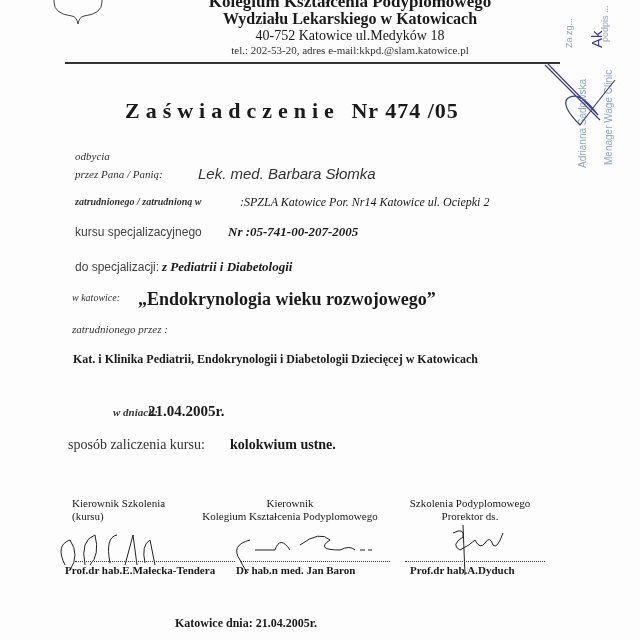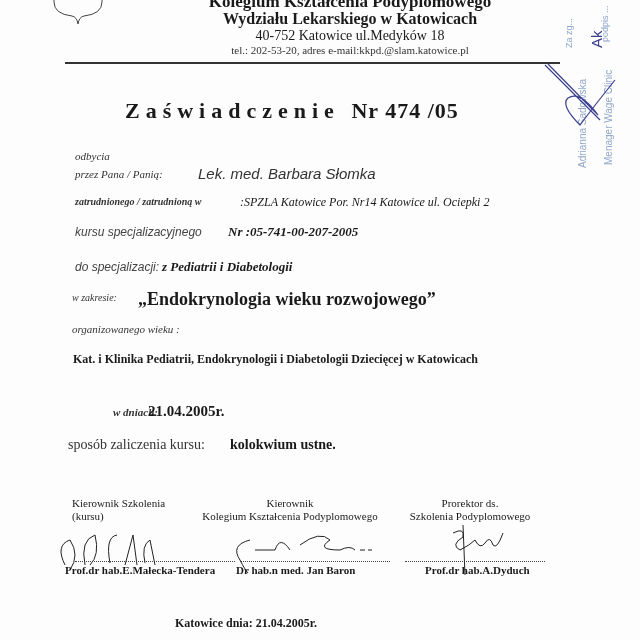--- a/index.html
+++ b/index.html
@@ -8,21 +8,21 @@
   .logo { left:52px; top:-22px; width:52px; height:46px; }
   .hdr { left:0; width:640px; text-align:center; }
   .h1 { top:-8px; font-size:17px; font-weight:bold; left:150px; width:400px; }
   .h2 { top:10px; font-size:16px; font-weight:bold; left:150px; width:400px; }
   .h3 { top:28px; font-size:14px; left:150px; width:400px; }
   .h4 { top:44px; font-size:11px; left:150px; width:400px; color:#333; }
   .rule { left:65px; top:62px; width:495px; height:2px; background:#333; }
   .title { left:125px; top:98px; font-size:22px; font-weight:bold; letter-spacing:6px; }
   .title .nr { letter-spacing:1px; }
   .lbl-it { font-style:italic; font-size:11px; color:#333; }
-  .lbl-sans { font-family:"Liberation Sans", sans-serif; font-style:italic; font-size:12px; color:#444; }
+  .lbl-sans { font-family:"Liberation Sans", sans-serif; font-size:12px; color:#444; }
   .val-hand { font-family:"Liberation Sans", sans-serif; font-style:italic; font-size:15px; color:#333; }
   .val-it { font-style:italic; font-size:12px; }
   .val-bi { font-style:italic; font-weight:bold; font-size:13px; }
   .val-b { font-weight:bold; font-size:14px; }
   .sig-head { font-size:11px; text-align:center; line-height:13px; }
   .dots { border-bottom:1px dotted #444; height:1px; }
   .sig-name { font-size:11px; font-weight:bold; }
   .stamp { color:#8fa6c9; font-family:"Liberation Sans", sans-serif; transform-origin:left top; transform:rotate(-90deg); }
   svg { position:absolute; overflow:visible; }
 </style>
@@ -52,24 +52,24 @@
 
 <div class="abs lbl-it" style="left:75px;top:196px;font-weight:bold;font-size:10px;">zatrudnionego / zatrudnioną w</div>
 <div class="abs val-it" style="left:240px;top:195px;">:SPZLA Katowice Por. Nr14 Katowice ul. Ociepki 2</div>
 
 <div class="abs lbl-sans" style="left:75px;top:225px;">kursu  specjalizacyjnego</div>
 <div class="abs val-bi" style="left:228px;top:224px;">Nr :05-741-00-207-2005</div>
 
 <div class="abs lbl-sans" style="left:75px;top:260px;">do specjalizacji:</div>
 <div class="abs val-bi" style="left:162px;top:259px;">z Pediatrii i Diabetologii</div>
 
-<div class="abs lbl-it" style="left:72px;top:292px;font-size:10px;">w zakresie:</div>
+<div class="abs lbl-it" style="left:72px;top:292px;font-size:10px;">w katowice:</div>
 <div class="abs" style="left:138px;top:289px;font-size:18px;font-weight:bold;">„Endokrynologia wieku rozwojowego”</div>
 
-<div class="abs lbl-it" style="left:72px;top:323px;">organizowanego wieku :</div>
+<div class="abs lbl-it" style="left:72px;top:323px;">zatrudnionego przez :</div>
 <div class="abs" style="left:73px;top:352px;font-size:12px;font-weight:bold;">Kat. i   Klinika  Pediatrii,  Endokrynologii i Diabetologii Dziecięcej w Katowicach</div>
 
 <div class="abs lbl-it" style="left:68px;top:406px;font-weight:bold;font-size:11px;margin-left:45px;">w dniach:</div>
 <div class="abs val-b" style="left:148px;top:403px;font-size:15px;">21.04.2005r.</div>
 
 <div class="abs" style="left:68px;top:437px;font-size:14px;color:#333;">sposób zaliczenia kursu:</div>
 <div class="abs val-b" style="left:230px;top:437px;">kolokwium ustne.</div>
 
 <div class="abs sig-head" style="left:72px;top:497px;text-align:left;">
   <div>Kierownik  Szkolenia</div>
@@ -85,28 +85,28 @@
   <div>Kierownik</div>
   <div>Kolegium Kształcenia Podyplomowego</div>
 </div>
 <svg style="left:220px;top:525px;" width="160" height="50">
   <path d="M30 15 Q10 20 20 35 Q25 45 28 48 M35 25 L55 25 Q60 10 70 25 M80 20 Q100 5 110 15 Q95 25 120 25 Q130 20 135 25 M140 25 L145 25 M148 25 L152 25" fill="none" stroke="#222" stroke-width="1"></path>
 </svg>
 <div class="abs dots" style="left:240px;top:560px;width:150px;"></div>
 <div class="abs sig-name" style="left:236px;top:564px;">Dr  hab.n med. Jan Baron</div>
 
 <div class="abs sig-head" style="left:395px;top:497px;width:150px;">
+  <div>Szkolenia Podyplomowego</div>
   <div>Prorektor ds.</div>
-  <div>Szkolenia Podyplomowego</div>
 </div>
 <svg style="left:445px;top:525px;" width="80" height="55">
   <path d="M8 8 Q20 2 18 12 Q5 20 15 25 Q25 20 30 15 Q35 25 40 18 Q45 10 48 20 Q52 25 58 8 M18 0 L20 50" fill="none" stroke="#222" stroke-width="1"></path>
 </svg>
 <div class="abs dots" style="left:405px;top:560px;width:140px;"></div>
-<div class="abs sig-name" style="left:425px;top:564px;">Prof.dr hab.A.Dyduch</div>
+<div class="abs sig-name" style="left:410px;top:564px;">Prof.dr hab.A.Dyduch</div>
 
 <div class="abs" style="left:175px;top:616px;font-size:12px;font-weight:bold;text-align:center;">Katowice dnia:  21.04.2005r.</div>
 
 <div class="abs stamp" style="left:564px;top:48px;font-size:9px;">Za zg...</div>
 <div class="abs stamp" style="left:588px;top:48px;font-size:15px;color:#3a3f8f;">Ak</div>
 <div class="abs stamp" style="left:600px;top:42px;font-size:9px;">podpis ...</div>
 <div class="abs stamp" style="left:577px;top:168px;font-size:10px;">Adrianna Sadowska</div>
 <div class="abs stamp" style="left:603px;top:165px;font-size:10px;">Menager Wage Clinic</div>
 <svg style="left:540px;top:60px;" width="80" height="70">
   <path d="M5 5 L60 60 M8 4 L58 55 Q40 30 28 38 Q20 45 40 65 Q55 45 75 20" fill="none" stroke="#3a3f8f" stroke-width="1.2"></path>

